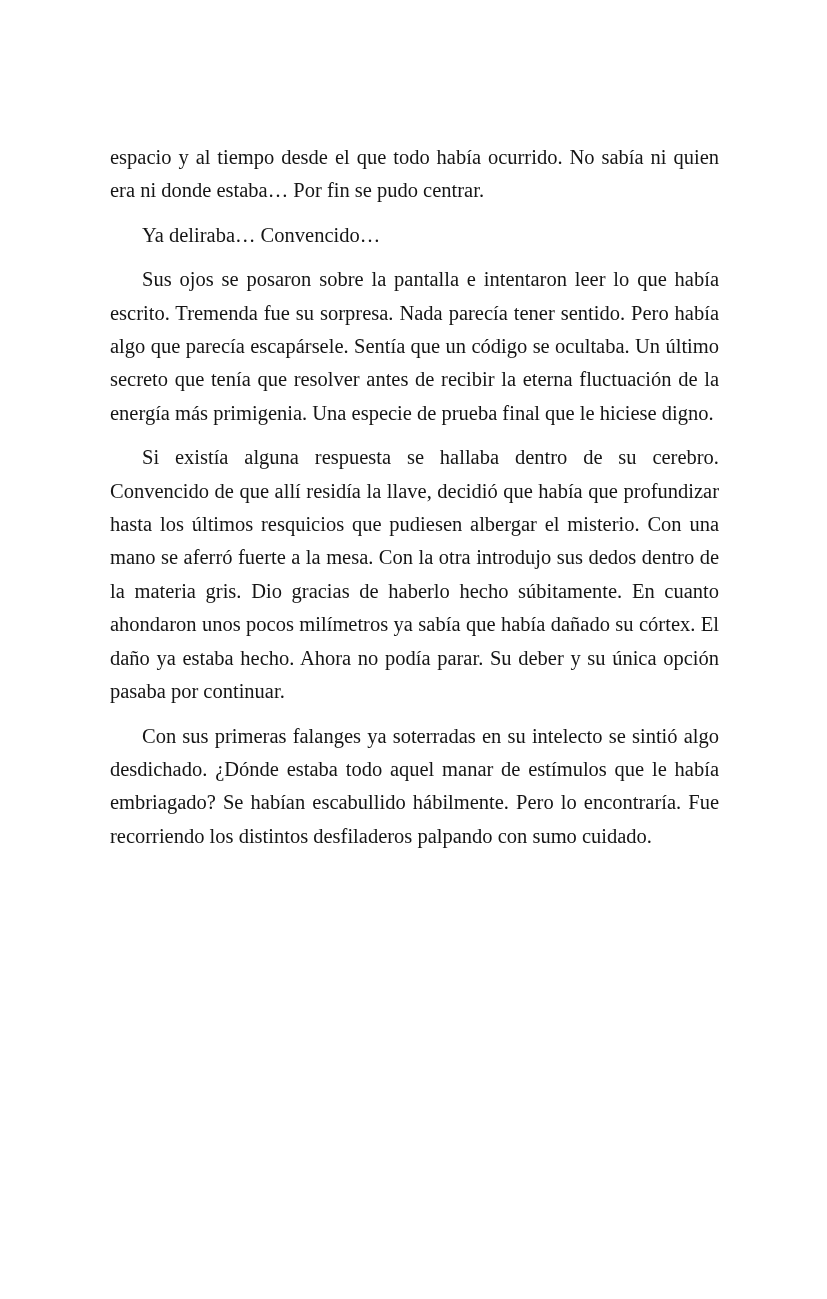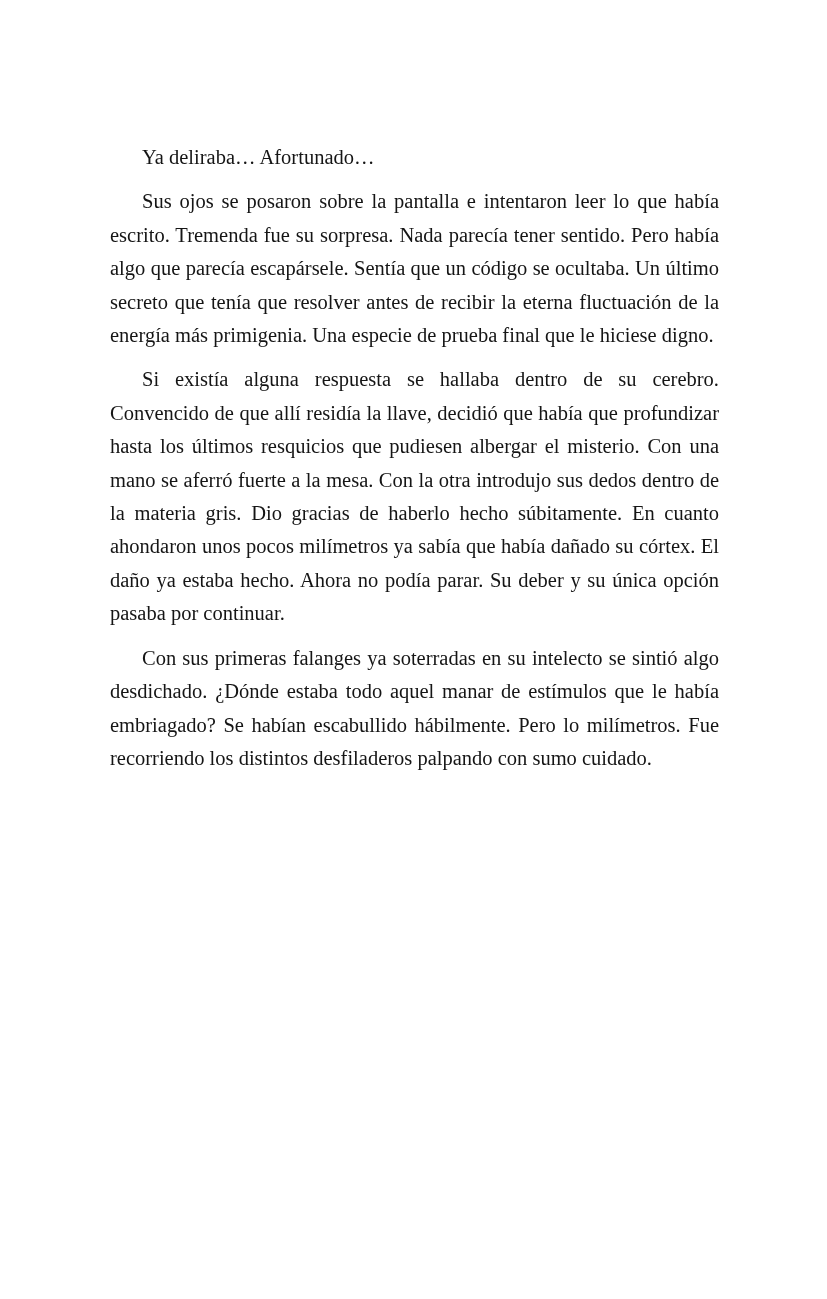--- a/index.html
+++ b/index.html
@@ -35,18 +35,19 @@
   }
   .text-block p:last-child {
     margin-bottom: 0;
   }
 </style>
 </head>
 <body>
 
 <div class="page">
   <div class="text-block">
-    <p>Ya deliraba… Afortunado…</p>
+    <p class="continuation">espacio y al tiempo desde el que todo había ocurrido. No sabía ni quien era ni donde estaba… Por fin se pudo centrar.</p>
+    <p>Ya deliraba… Convencido…</p>
     <p>Sus ojos se posaron sobre la pantalla e intentaron leer lo que había escrito. Tremenda fue su sorpresa. Nada parecía tener sentido. Pero había algo que parecía escapársele. Sentía que un código se ocultaba. Un último secreto que tenía que resolver antes de recibir la eterna fluctuación de la energía más primigenia. Una especie de prueba final que le hiciese digno.</p>
     <p>Si existía alguna respuesta se hallaba dentro de su cerebro. Convencido de que allí residía la llave, decidió que había que profundizar hasta los últimos resquicios que pudiesen albergar el misterio. Con una mano se aferró fuerte a la mesa. Con la otra introdujo sus dedos dentro de la materia gris. Dio gracias de haberlo hecho súbitamente. En cuanto ahondaron unos pocos milímetros ya sabía que había dañado su córtex. El daño ya estaba hecho. Ahora no podía parar. Su deber y su única opción pasaba por continuar.</p>
-    <p>Con sus primeras falanges ya soterradas en su intelecto se sintió algo desdichado. ¿Dónde estaba todo aquel manar de estímulos que le había embriagado? Se habían escabullido hábilmente. Pero lo milímetros. Fue recorriendo los distintos desfiladeros palpando con sumo cuidado.</p>
+    <p>Con sus primeras falanges ya soterradas en su intelecto se sintió algo desdichado. ¿Dónde estaba todo aquel manar de estímulos que le había embriagado? Se habían escabullido hábilmente. Pero lo encontraría. Fue recorriendo los distintos desfiladeros palpando con sumo cuidado.</p>
   </div>
 </div>
 
 </body></html>

